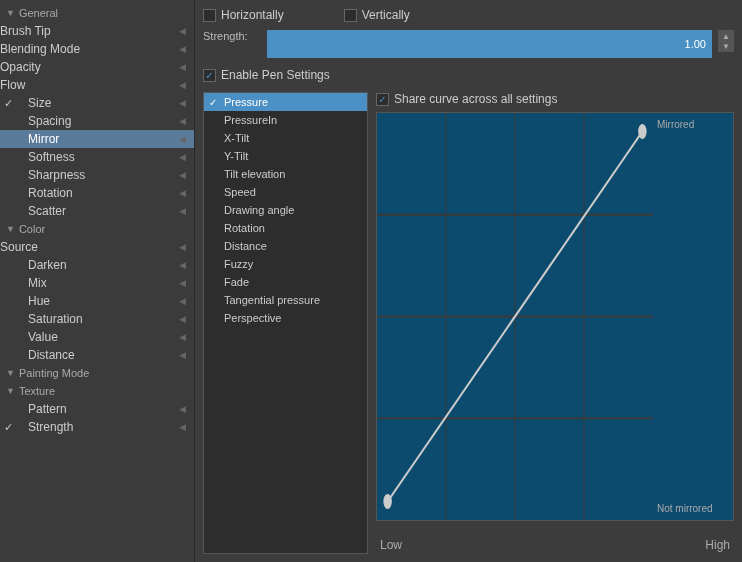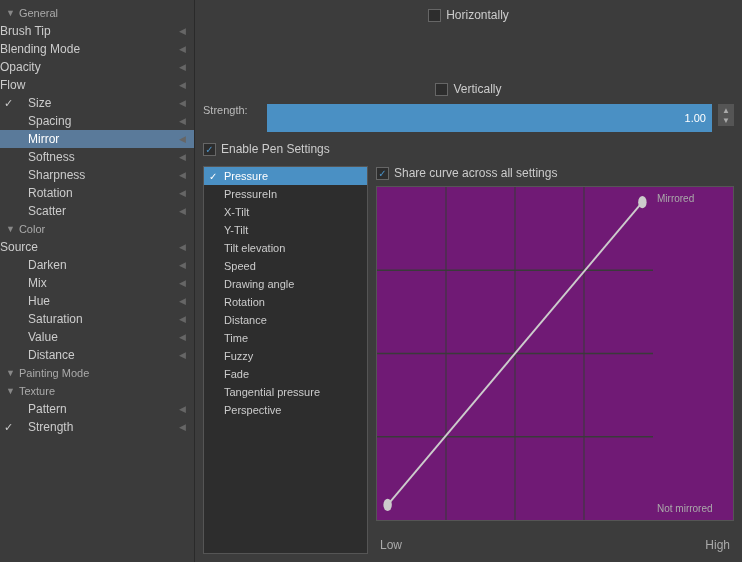--- a/index.html
+++ b/index.html
@@ -85,21 +85,20 @@
       flex-direction: column;
       padding: 8px;
       overflow: hidden;
     }
 
     .top-checkboxes {
       display: flex;
       gap: 60px;
       margin-bottom: 8px;
       align-items: center;
-      flex-direction: column;
     }
 
     .checkbox-item {
       display: flex;
       align-items: center;
       gap: 5px;
       cursor: pointer;
     }
 
     .checkbox-box {
@@ -216,21 +215,21 @@
 
     .curve-header {
       display: flex;
       align-items: center;
       gap: 5px;
       margin-bottom: 6px;
     }
 
     .curve-area {
       flex: 1;
-      background: #701a75;
+      background: #0c4a6e;
       border: 1px solid #555;
       position: relative;
       display: flex;
       align-items: stretch;
     }
 
     .curve-canvas {
       flex: 1;
       position: relative;
     }
@@ -442,23 +441,20 @@
           <span>Speed</span>
         </div>
         <div class="dropdown-list-item">
           <span>Drawing angle</span>
         </div>
         <div class="dropdown-list-item">
           <span>Rotation</span>
         </div>
         <div class="dropdown-list-item">
           <span>Distance</span>
-        </div>
-        <div class="dropdown-list-item">
-          <span>Time</span>
         </div>
         <div class="dropdown-list-item">
           <span>Fuzzy</span>
         </div>
         <div class="dropdown-list-item">
           <span>Fade</span>
         </div>
         <div class="dropdown-list-item">
           <span>Tangential pressure</span>
         </div>

